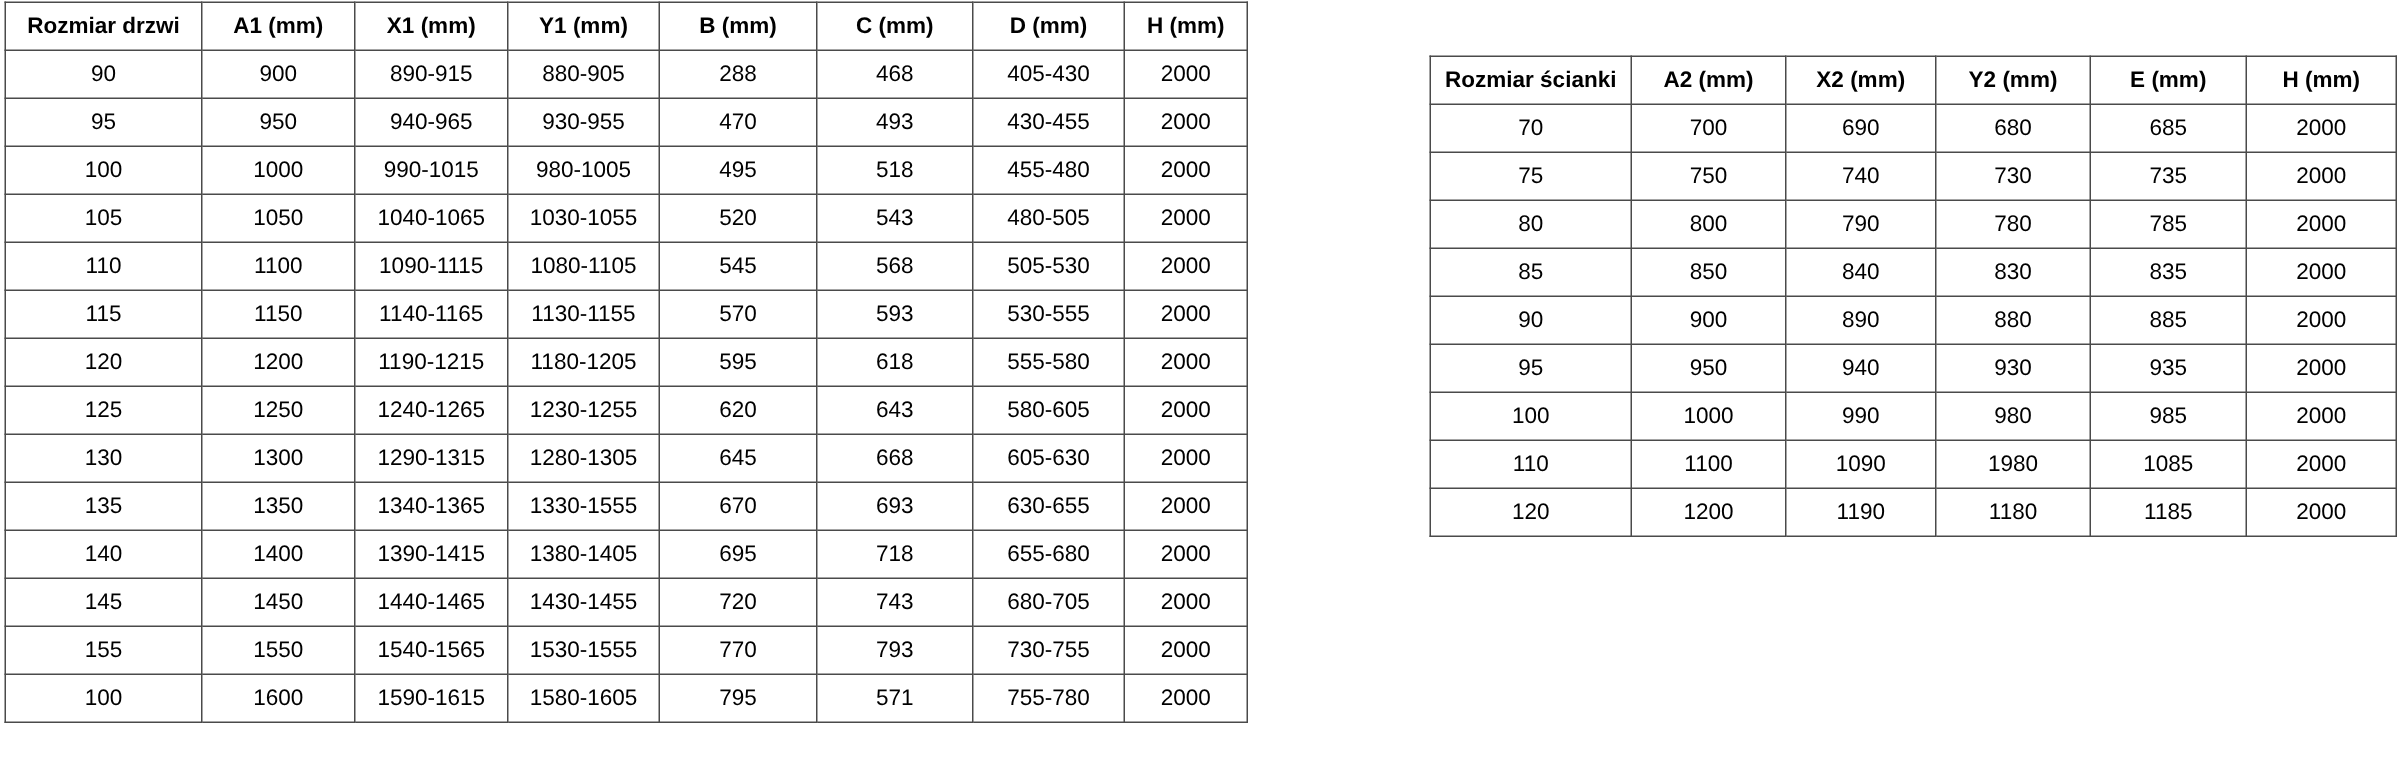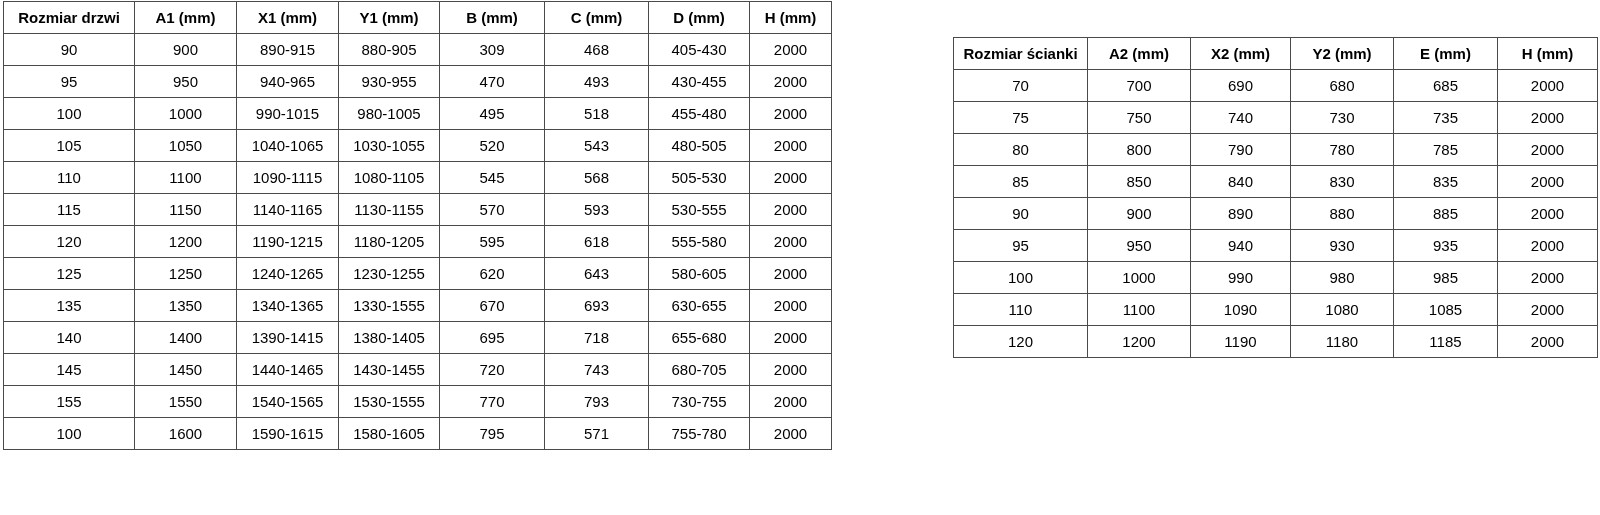--- a/index.html
+++ b/index.html
@@ -68,21 +68,21 @@
           <th>D (mm)</th>
           <th>H (mm)</th>
         </tr>
       </thead>
       <tbody>
         <tr>
           <td>90</td>
           <td>900</td>
           <td>890-915</td>
           <td>880-905</td>
-          <td>309</td>
+          <td>288</td>
           <td>468</td>
           <td>405-430</td>
           <td>2000</td>
         </tr>
         <tr>
           <td>95</td>
           <td>950</td>
           <td>940-965</td>
           <td>930-955</td>
           <td>470</td>
@@ -141,20 +141,30 @@
           <td>2000</td>
         </tr>
         <tr>
           <td>125</td>
           <td>1250</td>
           <td>1240-1265</td>
           <td>1230-1255</td>
           <td>620</td>
           <td>643</td>
           <td>580-605</td>
+          <td>2000</td>
+        </tr>
+        <tr>
+          <td>130</td>
+          <td>1300</td>
+          <td>1290-1315</td>
+          <td>1280-1305</td>
+          <td>645</td>
+          <td>668</td>
+          <td>605-630</td>
           <td>2000</td>
         </tr>
         <tr>
           <td>135</td>
           <td>1350</td>
           <td>1340-1365</td>
           <td>1330-1555</td>
           <td>670</td>
           <td>693</td>
           <td>630-655</td>
@@ -276,21 +286,21 @@
           <td>1000</td>
           <td>990</td>
           <td>980</td>
           <td>985</td>
           <td>2000</td>
         </tr>
         <tr>
           <td>110</td>
           <td>1100</td>
           <td>1090</td>
-          <td>1080</td>
+          <td>1980</td>
           <td>1085</td>
           <td>2000</td>
         </tr>
         <tr>
           <td>120</td>
           <td>1200</td>
           <td>1190</td>
           <td>1180</td>
           <td>1185</td>
           <td>2000</td>

